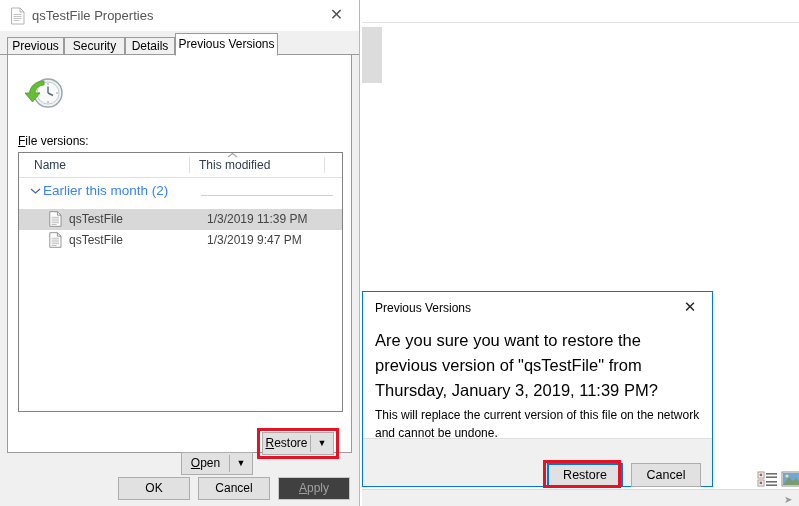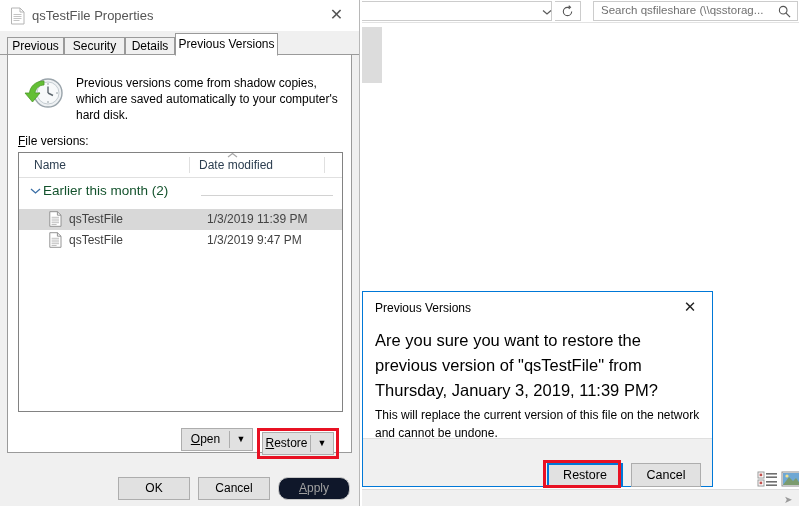--- a/index.html
+++ b/index.html
@@ -284,21 +284,21 @@
   #lv-group-chev {
     position: absolute;
     left: 11px; top: 5px;
     font-size: 11px;
     color: #3a6ea5;
   }
   #lv-group-label {
     position: absolute;
     left: 24px; top: 3px;
     font-size: 13.5px;
-    color: #14532d;
+    color: #3b82f6;
     white-space: nowrap;
   }
   #lv-group-rule {
     position: absolute;
     left: 182px; top: 15px;
     width: 132px; height: 1px;
     background: #d2d2d2;
   }
   .lv-row {
     position: absolute;
@@ -353,21 +353,21 @@
   }
   .splitbtn .arrow {
     position: absolute;
     right: 0; top: 0; bottom: 0;
     width: 22px;
     text-align: center;
     font-size: 9px;
     color: #000;
     line-height: 21px;
   }
-  #btn-open { left: 181px; top: 428px; width: 72px; }
+  #btn-open { left: 181px; top: 452px; width: 72px; }
   #btn-restore { left: 262px; top: 432px; width: 72px; }
 
   
   .redbox {
     position: absolute;
     border: 3px solid #e81123;
     box-sizing: border-box;
     pointer-events: none;
     z-index: 40;
   }
@@ -379,21 +379,21 @@
     position: absolute;
     height: 23px;
     background: #e1e1e1;
     border: 1px solid #adadad;
     box-sizing: border-box;
     text-align: center;
     font-size: 12px;
     color: #000;
     line-height: 21px;
   }
-  .flatbtn.disabled { color: #a0a0a0; border-color: #c8c8c8; background: #0f172a; border-radius: 10px; }
+  .flatbtn.disabled { color: #a0a0a0; border-color: #c8c8c8; background: #404040; }
   .flatbtn u { text-decoration: underline; }
   #btn-ok     { left: 118px; top: 477px; width: 72px; }
   #btn-cancel { left: 198px; top: 477px; width: 72px; }
   #btn-apply  { left: 278px; top: 477px; width: 72px; }
 
   
   #confirm {
     position: absolute;
     left: 362px; top: 291px;
     width: 351px; height: 196px;
@@ -456,44 +456,20 @@
     line-height: 20px;
   }
   #dlg-restore { left: 184px; top: 171px; width: 76px; }
   #dlg-cancel  { left: 268px; top: 171px; width: 70px; }
 </style>
 </head>
 <body>
 
 <div id="explorer">
 
-  <div id="explorer-addressbar">
-    <div class="addr-box">
-      <span class="addr-chevron">
-        <svg width="10" height="10" viewBox="0 0 10 10">
-            <path d="M1 3.5 L5 7 L9 3.5" stroke="#5a5a5a" stroke-width="1.2" fill="none"></path>
-          </svg>
-      </span>
-    </div>
-    <div class="addr-refresh">
-      <svg width="13" height="13" viewBox="0 0 14 14" style="margin-top:3px">
-        <path d="M11.5 7 A4.5 4.5 0 1 1 7 2.5 L9.4 2.5" stroke="#555" stroke-width="1.2" fill="none"></path>
-        <path d="M8.3 0.8 L10.2 2.5 L8.3 4.2" stroke="#555" stroke-width="1.2" fill="none"></path>
-      </svg>
-    </div>
-    <div class="search-box">
-      <span class="search-text">Search qsfileshare (\\qsstorag...</span>
-      <span class="search-icon">
-        <svg width="13" height="13" viewBox="0 0 14 14">
-          <circle cx="5.6" cy="5.6" r="4.1" stroke="#555" stroke-width="1.2" fill="none"></circle>
-          <line x1="8.7" y1="8.7" x2="13" y2="13" stroke="#555" stroke-width="1.3"></line>
-        </svg>
-      </span>
-    </div>
-  </div>
 
   <div id="explorer-sep"></div>
   <div id="explorer-leftpanel"></div>
   <div id="explorer-graybox"></div>
 
   <div id="explorer-bottombar-inner"></div>
   <div id="explorer-bottombar">
     <span class="grip">➤</span>
   </div>
 
@@ -558,29 +534,28 @@
           <line x1="14" y1="20" x2="16" y2="20"></line>
           <line x1="32" y1="20" x2="34" y2="20"></line>
         </g>
         <line x1="24" y1="20" x2="24" y2="13.5" stroke="#5d676e" stroke-width="1.4"></line>
         <line x1="24" y1="20" x2="29" y2="22.5" stroke="#5d676e" stroke-width="1.4"></line>
         <path d="M18 12 L18 18 L12 18 L18 26 L6 19 L12 12 Z" fill="#5cb030" opacity="0"></path>
         <path d="M20 8 C11 8 6 14 5.5 20 L1 20 L8.5 29 L16 20 L11 20 C11.6 15.5 15 12 20 12 Z" fill="#64bf35" stroke="#4b9a27" stroke-width="0.8"></path>
       </svg>
     </span>
 
-    <div id="pv-desc">Previous versions come from shadow copies, which are saved automatically to your computer's hard disk.</div>
 
     <div id="fileversions-label"><u>F</u>ile versions:</div>
 
     <div id="listview">
       <div id="lv-header">
         <span class="lv-col" id="lv-col-name">Name</span>
         <span class="lv-coldiv" style="left:170px;"></span>
-        <span class="lv-col" id="lv-col-date">Date modified</span>
+        <span class="lv-col" id="lv-col-date">This modified</span>
         <span class="lv-coldiv" style="left:305px;"></span>
         <span id="lv-sortchev">
           <svg width="11" height="7" viewBox="0 0 11 7">
               <path d="M1 5 L5.5 1.5 L10 5" stroke="#a8a8a8" stroke-width="1.2" fill="none"></path>
             </svg>
         </span>
       </div>
 
       <div id="lv-group">
         <span id="lv-group-chev">

